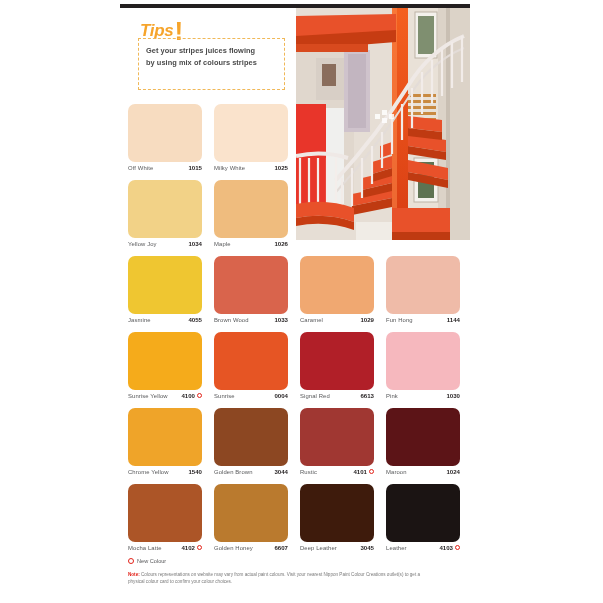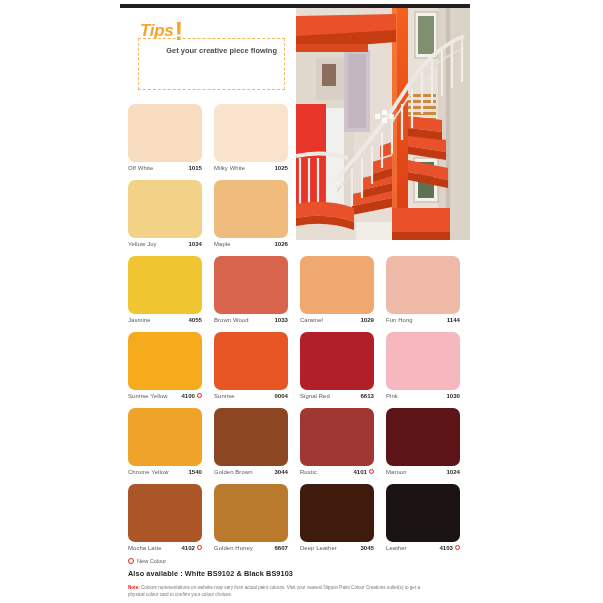--- a/index.html
+++ b/index.html
@@ -33,21 +33,20 @@
     background: #231f20;
   }
 
   
   .tips-block {
     position: absolute;
     left: 133px;
     top: 22px;
     width: 158px;
     height: 74px;
-    text-align: right;
   }
   .tips-head {
     position: absolute;
     left: 7px;
     top: 0px;
     display: flex;
     align-items: flex-start;
     line-height: 1;
   }
   .tips-word {
@@ -199,21 +198,22 @@
 <div class="page">
 
   <div class="top-rule"></div>
 
   <div class="tips-block">
     <div class="tips-head">
       <span class="tips-word">Tips</span>
       <span class="tips-bang">!</span>
     </div>
     <div class="tips-box">
-      <div class="tips-text">Get your creative piece flowing</div>
+      <div class="tips-text">Get your stripes juices flowing</div>
+      <div class="tips-text">by using mix of colours stripes</div>
     </div>
   </div>
 
   <div class="photo">
     <svg width="174" height="232" viewBox="0 0 174 232">
       <defs>
         <linearGradient id="wallg" x1="0" y1="0" x2="1" y2="0">
           <stop offset="0" stop-color="#efe7de"></stop>
           <stop offset="1" stop-color="#ddd4ca"></stop>
         </linearGradient>
@@ -488,19 +488,18 @@
       </div>
     </div>
 
   </div>
 
   <div class="footer">
     <div class="legend">
       <span class="legend-dot"></span>
       <span class="legend-label">New Colour</span>
     </div>
-    <div class="also">Also available : White BS9102 &amp; Black BS9103</div>
     <div class="note">
       <span class="note-lead">Note:</span><span> Colours representations on website may vary from actual paint colours. Visit your nearest Nippon Paint Colour Creations outlet(s) to get a physical colour card to confirm your colour choices.</span>
     </div>
   </div>
 
 </div>
 
 </body></html>

